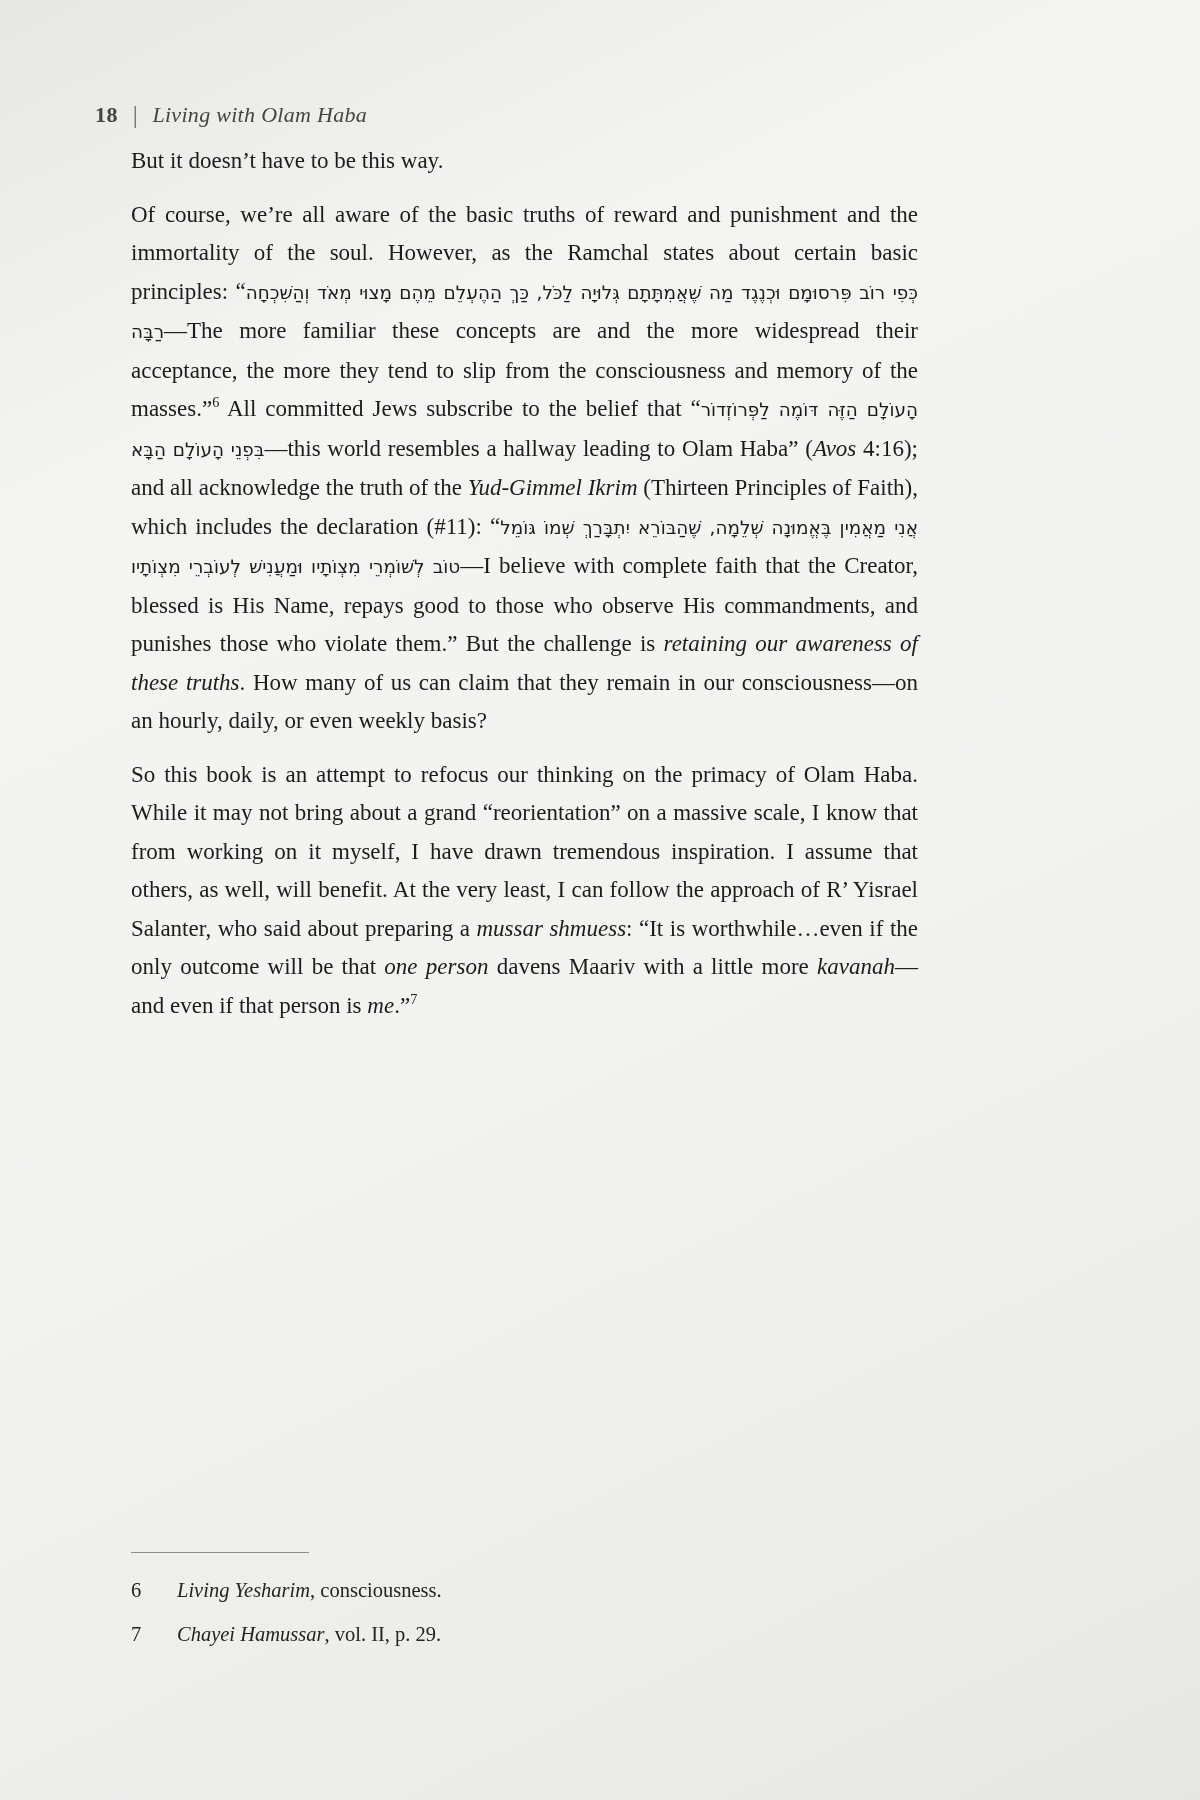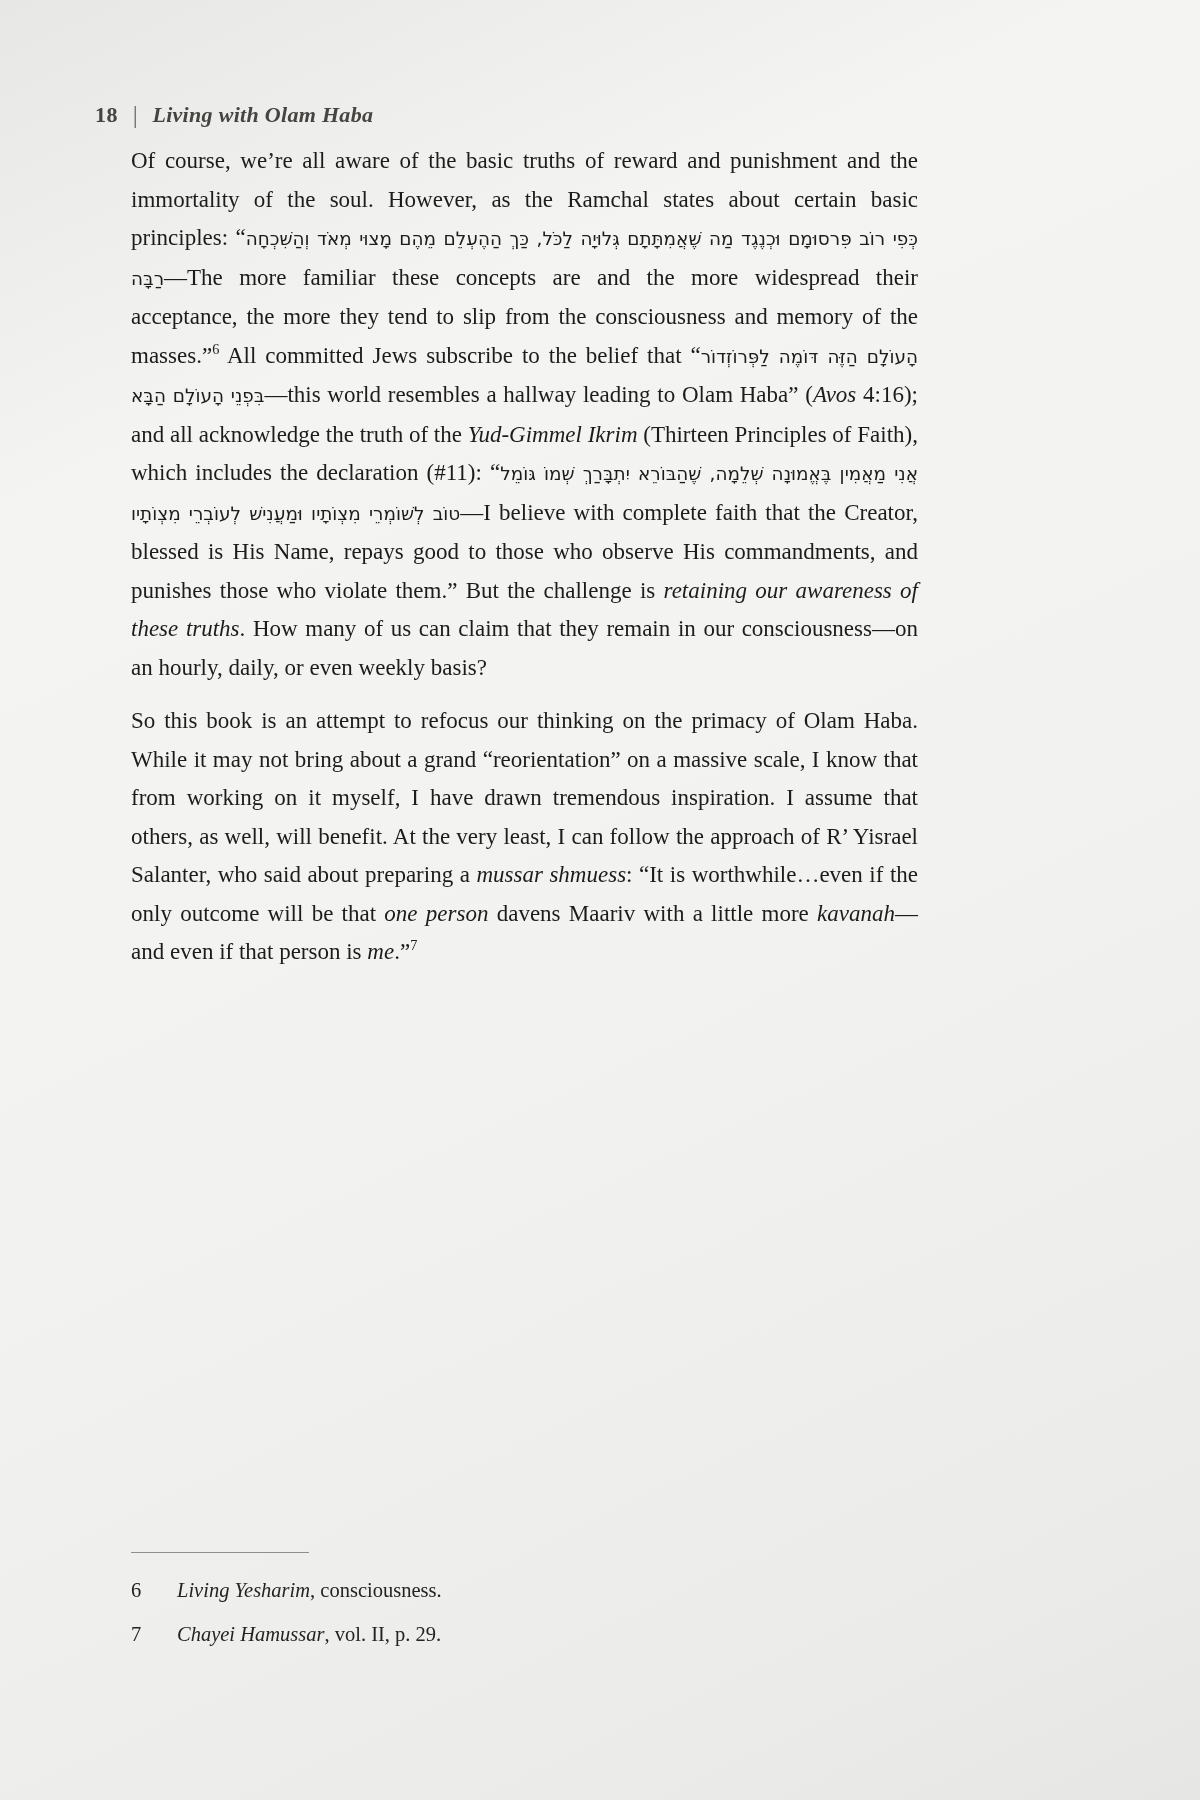--- a/index.html
+++ b/index.html
@@ -13,21 +13,21 @@
   }
   .page { position: absolute; inset: 0; }
 
   .page-header {
     position: absolute; left: 95px; top: 66px;
     font-size: 22px; color: #454440;
     display: flex; align-items: flex-start; margin-top: 36px;
   }
   .page-number { font-weight: bold; letter-spacing: 0.5px; }
   .header-divider { margin: 0 15px; font-weight: 400; color: #55544f; transform: scaleY(1.15); }
-  .book-title { font-weight: bold; font-style: italic; letter-spacing: 0.3px; }
+  .book-title { font-weight: normal; font-style: italic; letter-spacing: 0.3px; }
 
   .body-text {
     position: absolute; left: 131px; top: 142px; width: 787px;
     font-size: 23px; line-height: 38.5px;
     text-align: justify;
   }
   .para { margin: 0 0 15px 0; }
   .it { font-style: italic; }
   .he {
     font-family: "DejaVu Sans", sans-serif;
@@ -53,20 +53,21 @@
 
 <div class="page">
 
   <div class="page-header">
     <span class="page-number">18</span>
     <span class="header-divider">|</span>
     <span class="book-title">Living with Olam Haba</span>
   </div>
 
   <div class="body-text">
+      <p class="para"><span>But it doesn’t have to be this way.</span></p>
       <p class="para"><span>Of course, we’re all aware of the basic truths of reward and punishment and the immortality of the soul. However, as the Ramchal states about certain basic principles: “</span><span class="he" dir="rtl">כְּפִי רוֹב פִּרסוּמָם וּכְנֶגֶד מַה שֶּׁאֲמִתָּתָם גְּלוּיָה לַכֹּל, כַּךְ הַהֶעְלֵם מֵהֶם מָצוּי מְאֹד וְהַשִּׁכְחָה רַבָּה</span><span>—The more familiar these concepts are and the more widespread their acceptance, the more they tend to slip from the consciousness and memory of the masses.”</span><sup class="fnref">6</sup><span> All committed Jews subscribe to the belief that “</span><span class="he" dir="rtl">הָעוֹלָם הַזֶּה דּוֹמֶה לַפְּרוֹזְדוֹר בִּפְנֵי הָעוֹלָם הַבָּא</span><span>—this world resembles a hallway leading to Olam Haba” (</span><span class="it">Avos</span><span> 4:16); and all acknowledge the truth of the </span><span class="it">Yud-Gimmel Ikrim</span><span> (Thirteen Principles of Faith), which includes the declaration (#11): “</span><span class="he" dir="rtl">אֲנִי מַאֲמִין בֶּאֱמוּנָה שְׁלֵמָה, שֶׁהַבּוֹרֵא יִתְבָּרַךְ שְׁמוֹ גּוֹמֵל טוֹב לְשׁוֹמְרֵי מִצְוֹתָיו וּמַעֲנִישׁ לְעוֹבְרֵי מִצְוֹתָיו</span><span>—I believe with complete faith that the Creator, blessed is His Name, repays good to those who observe His commandments, and punishes those who violate them.” But the challenge is </span><span class="it">retaining our awareness of these truths</span><span>. How many of us can claim that they remain in our consciousness—on an hourly, daily, or even weekly basis?</span></p>
       <p class="para"><span>So this book is an attempt to refocus our thinking on the primacy of Olam Haba. While it may not bring about a grand “reorientation” on a massive scale, I know that from working on it myself, I have drawn tremendous inspiration. I assume that others, as well, will benefit. At the very least, I can follow the approach of R’ Yisrael Salanter, who said about preparing a </span><span class="it">mussar shmuess</span><span>: “It is worthwhile…even if the only outcome will be that </span><span class="it">one person</span><span> davens Maariv with a little more </span><span class="it">kavanah</span><span>—and even if that person is </span><span class="it">me</span><span>.”</span><sup class="fnref">7</sup></p>
     </div>
 
   <div class="footnotes">
     <hr class="fn-divider">
     <div>
         <div class="footnote">
           <span class="fn-num">6</span>
           <span class="fn-text"><span class="it">Living Yesharim</span><span>, consciousness.</span></span>

